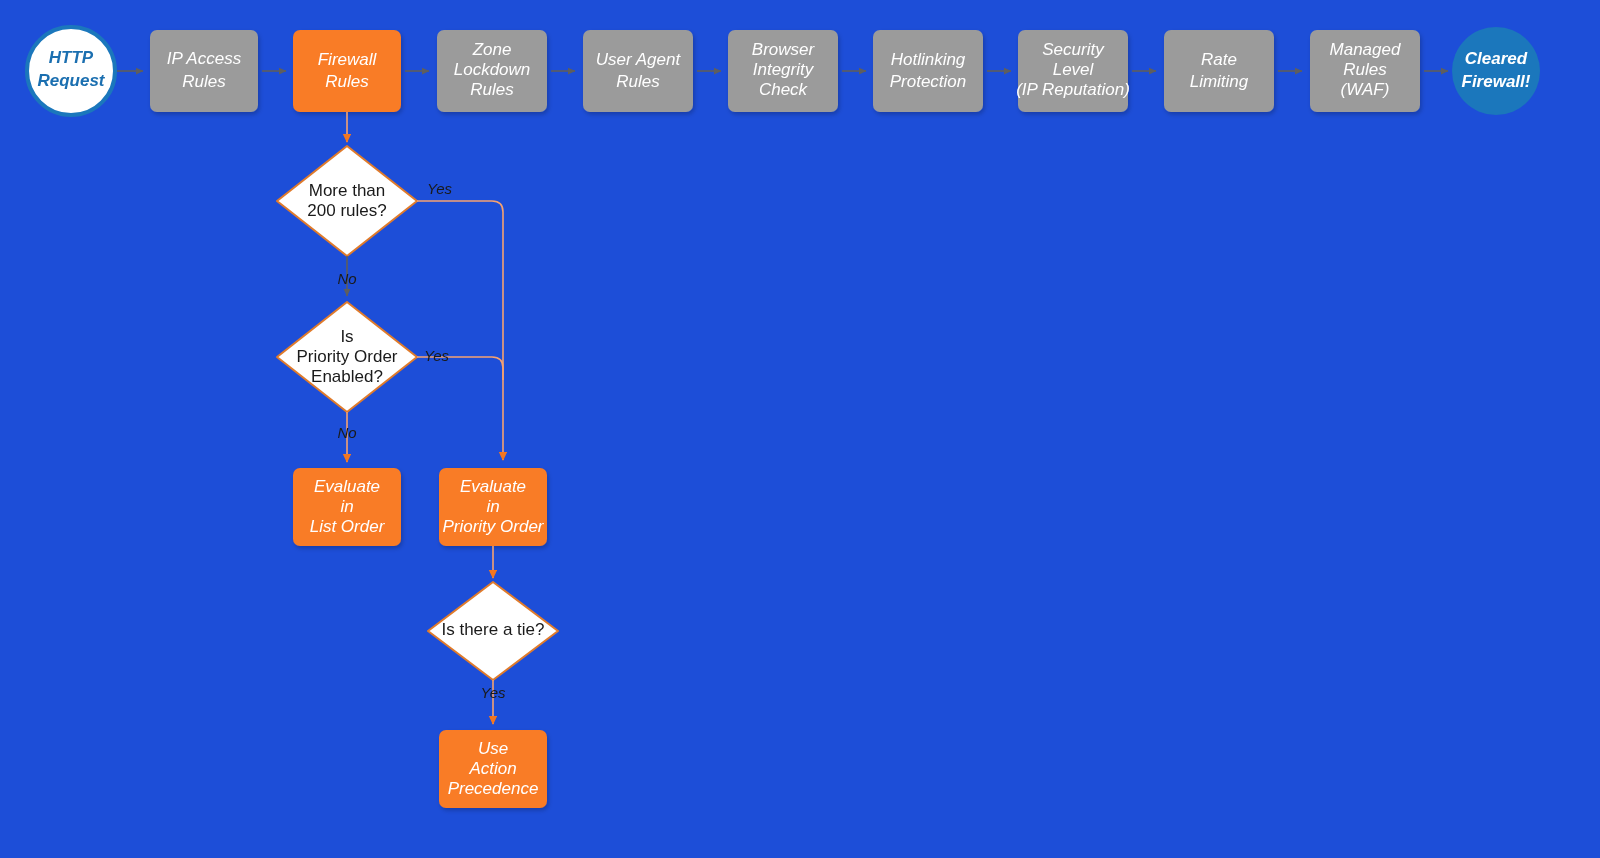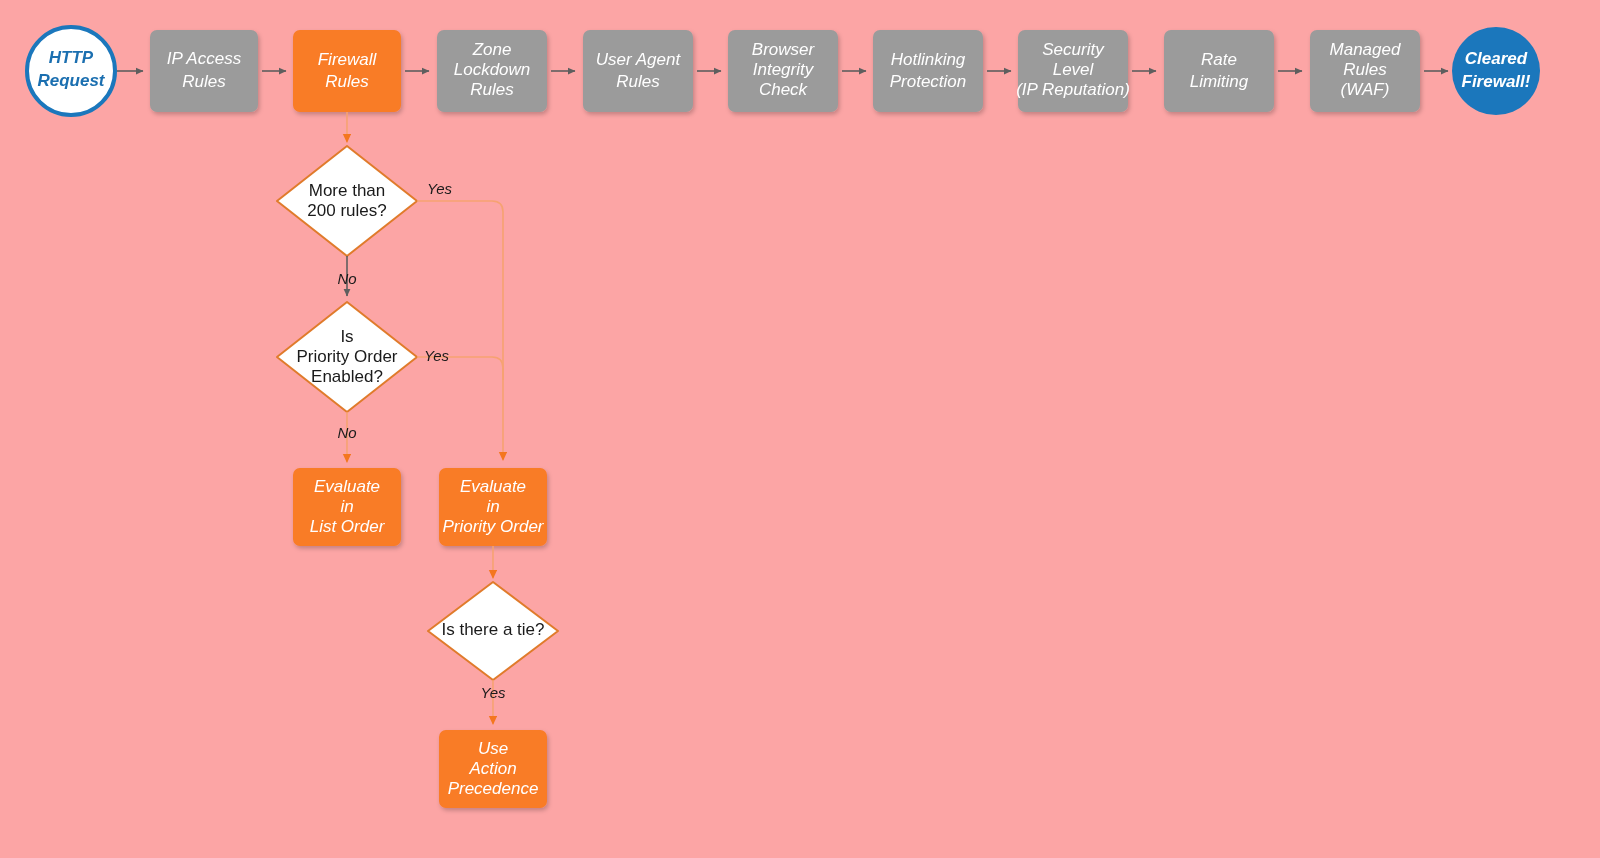--- a/index.html
+++ b/index.html
@@ -11,21 +11,21 @@
   body {
     width: 1600px;
     height: 858px;
     overflow: hidden;
     font-family: "Liberation Sans", sans-serif;
   }
   #diagram-root {
     position: relative;
     width: 1600px;
     height: 858px;
-    background: #fca5a5;
+    background: #1d4ed8;
   }
   svg.flow-canvas {
     position: absolute;
     top: 0;
     left: 0;
     width: 1600px;
     height: 858px;
     display: block;
   }
   .node-label {

